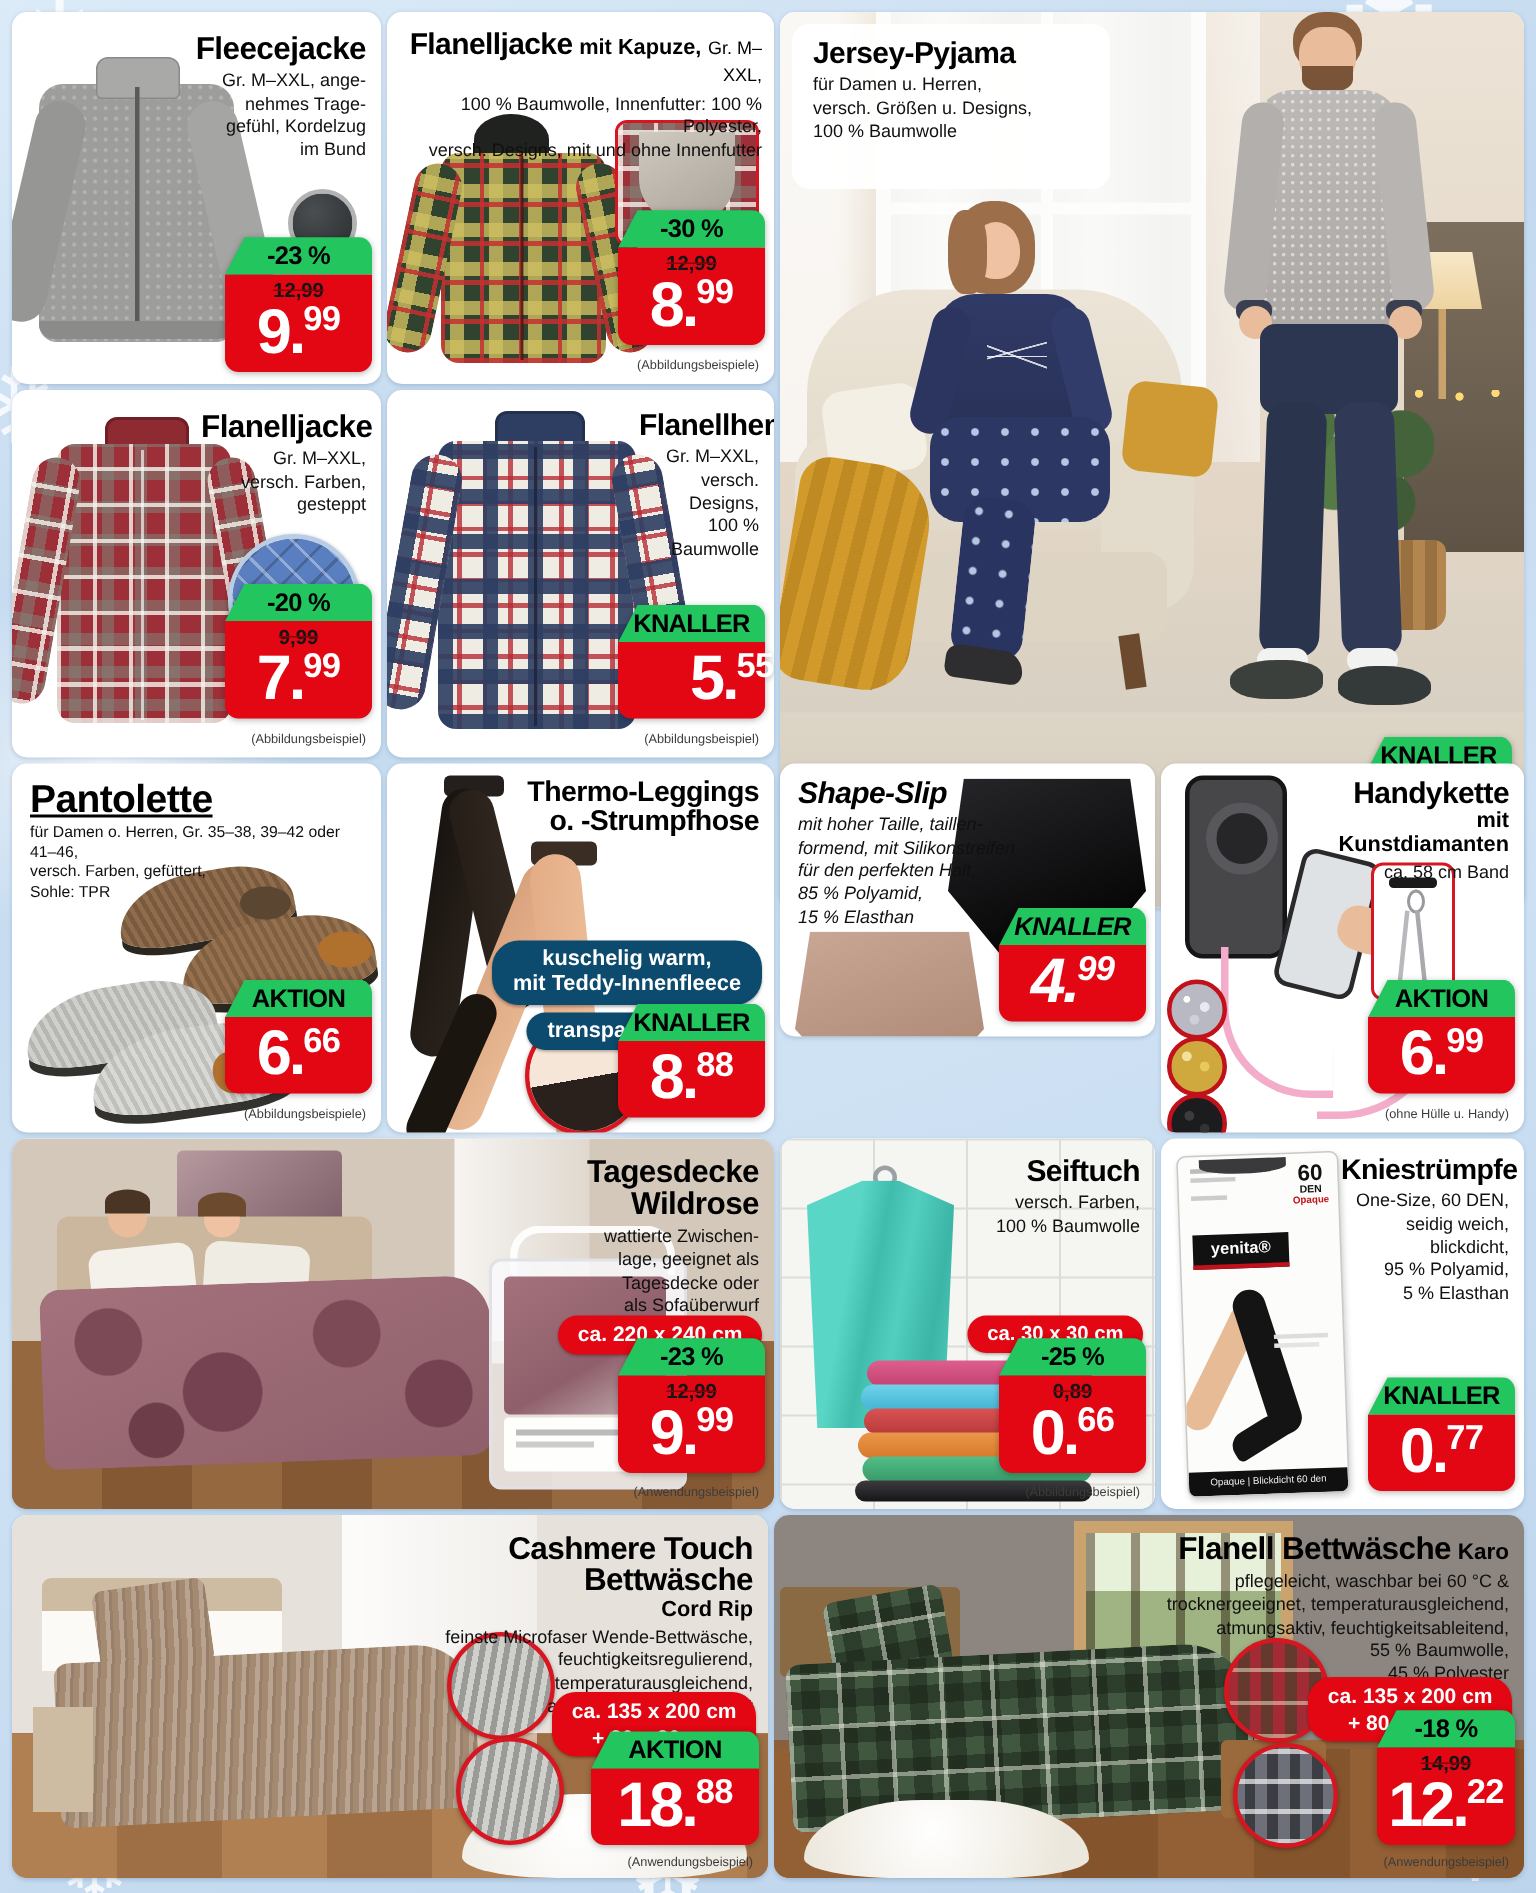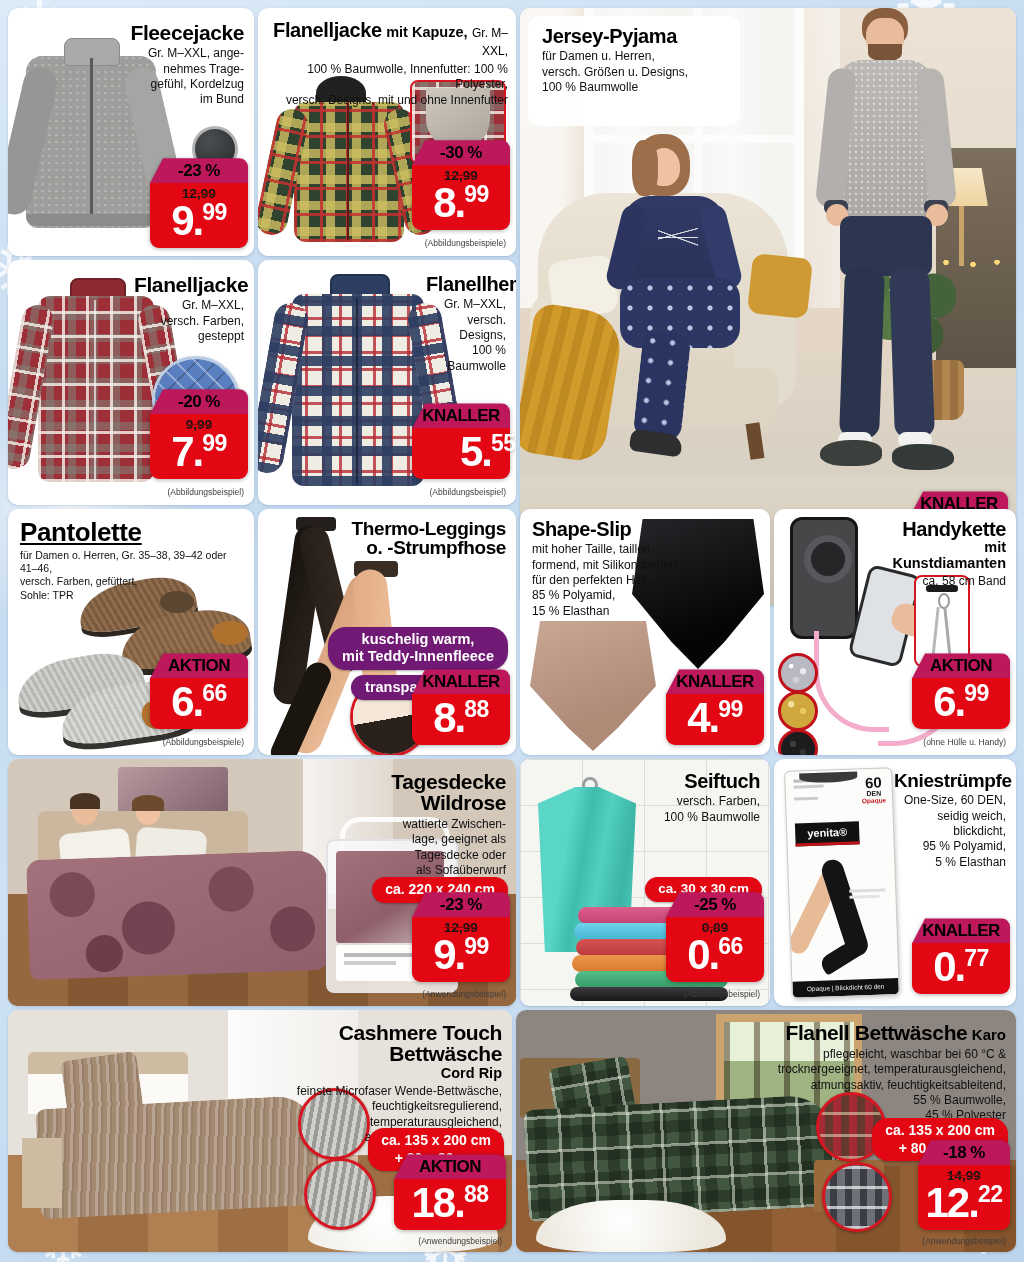--- a/index.html
+++ b/index.html
@@ -13,33 +13,33 @@
 
   .tile{position:absolute;background:#fff;border-radius:10px;overflow:hidden;box-shadow:0 1px 3px rgba(60,90,130,.25);z-index:1;}
 
   .txt-r{position:absolute;text-align:right;z-index:6;}
   .txt-l{position:absolute;text-align:left;z-index:6;}
   .t-title{font-weight:bold;font-size:21px;letter-spacing:-.4px;color:#000;line-height:1.02;white-space:pre-line;}
   .t-sub{font-weight:bold;font-size:14.5px;color:#000;}
   .t-desc{font-size:12px;color:#101010;line-height:1.28;white-space:pre-line;margin-top:3px;}
 
   .badge{position:absolute;width:98px;z-index:8;filter:drop-shadow(0 1px 2px rgba(0,0,0,.3));}
-  .badge-top{background:#be185d;color:#000;font-weight:bold;font-size:17px;text-align:center;
+  .badge-top{background:#22c55e;color:#000;font-weight:bold;font-size:17px;text-align:center;
     padding:3px 2px 2px;border-radius:9px 9px 0 0;clip-path:polygon(13px 0,100% 0,100% 100%,0 100%);letter-spacing:-.5px;}
   .badge-body{background:#e30613;border-radius:0 0 9px 9px;color:#fff;text-align:center;padding:1px 4px 7px;}
   .badge-old{color:#151515;font-weight:bold;font-size:13.5px;text-decoration:line-through;text-decoration-color:#8e0007;line-height:1.2;padding-top:2px;}
   .badge-price{font-weight:bold;font-size:42px;line-height:.92;letter-spacing:-2px;}
   .ps{font-size:23px;position:relative;top:-15px;letter-spacing:-.5px;}
   .note{position:absolute;font-size:8.5px;color:#3c3c3c;z-index:8;text-align:right;}
   .note-w{color:rgba(255,255,255,.92);}
 
   .size-pill{position:absolute;background:#e30613;color:#fff;font-weight:bold;font-size:14px;
     padding:4px 13px;border-radius:18px;text-align:center;white-space:pre-line;line-height:1.25;z-index:7;
     box-shadow:0 1px 2px rgba(0,0,0,.3);}
-  .feat-pill{position:absolute;background:#701a75;color:#fff;font-weight:bold;font-size:14.5px;
+  .feat-pill{position:absolute;background:#0c4a6e;color:#fff;font-weight:bold;font-size:14.5px;
     padding:4px 14px;border-radius:18px;text-align:center;white-space:pre-line;line-height:1.2;z-index:7;
     box-shadow:0 1px 2px rgba(0,0,0,.3);}
 
   .inset-circle{position:absolute;border-radius:50%;border:3px solid #d61621;box-shadow:0 1px 3px rgba(0,0,0,.35);z-index:5;overflow:hidden;}
   .inset-rect{position:absolute;border:2px solid #d61621;border-radius:8px;background:#fff;overflow:hidden;z-index:5;}
   .swatch{position:absolute;width:34px;height:34px;border-radius:50%;border:3px solid #c1121c;z-index:6;}
 
   
   .plaid-green{background:
     repeating-linear-gradient(90deg,rgba(196,48,48,.85) 0 3px,transparent 3px 26px),
@@ -340,21 +340,21 @@
     <div class="shape" style="inset:0;background:linear-gradient(170deg,#f5e6d8 0 52%,#2a211c 52%);"></div>
   </div>
   <div class="badge" style="right:6px;bottom:10px;">
     <div class="badge-top">KNALLER</div>
     <div class="badge-body" style="padding-top:5px;">
       <div class="badge-price"><span>8.</span><span class="ps">88</span></div>
     </div>
   </div>
 </div>
 
-<div class="tile" style="left:520px;top:509px;width:250px;height:246px;">
+<div class="tile" style="left:520px;top:509px;width:250px;height:182px;font-style:italic;">
   <div class="txt-l" style="left:12px;top:10px;width:150px;">
     <div class="t-title" style="font-size:20px;">Shape-Slip</div>
     <div class="t-desc">mit hoher Taille, taillen-
 formend, mit Silikonstreifen
 für den perfekten Halt,
 85 % Polyamid,
 15 % Elasthan</div>
   </div>
   <div>
     <div class="shape" style="left:112px;top:10px;width:132px;height:150px;clip-path:polygon(8% 0,92% 0,100% 50%,70% 82%,50% 100%,30% 82%,0 50%);background:linear-gradient(160deg,#26262a,#050505 70%);"></div>

